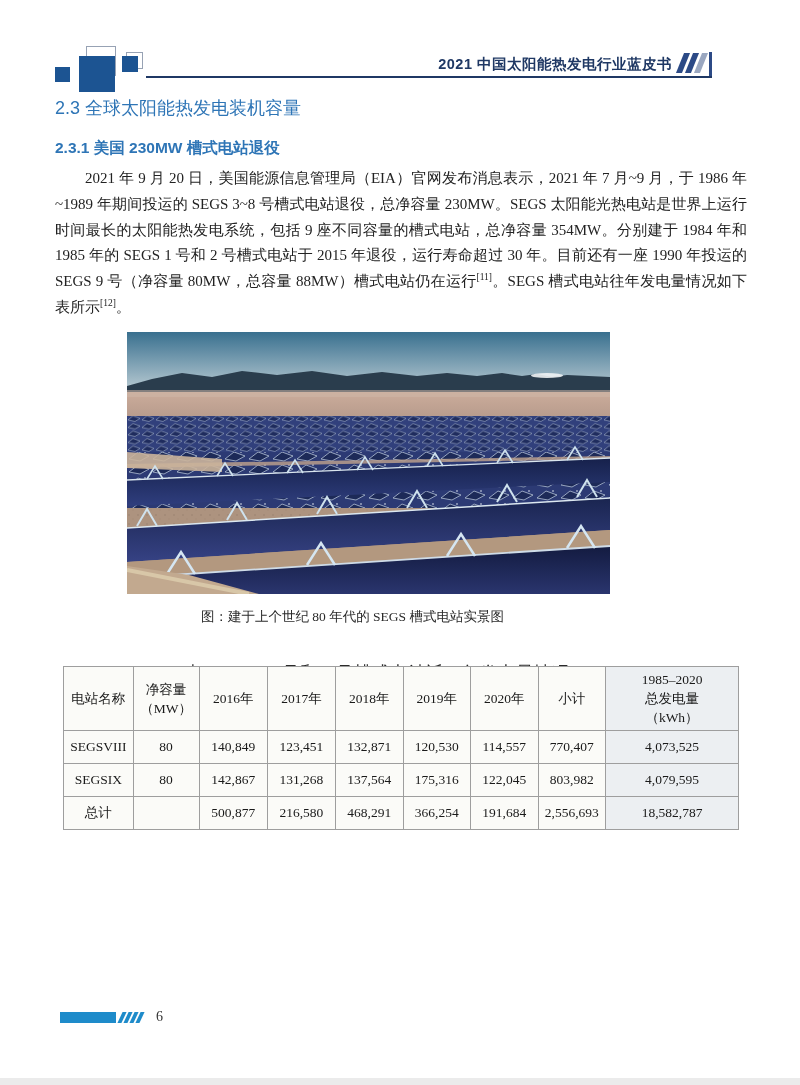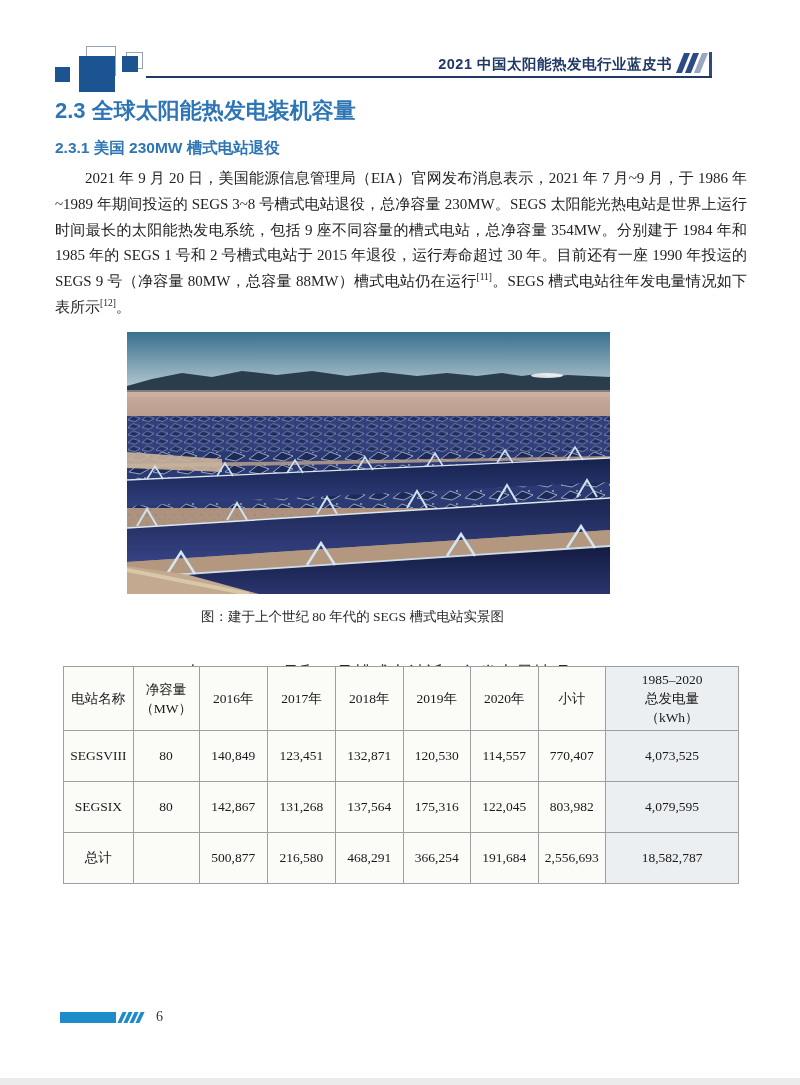--- a/index.html
+++ b/index.html
@@ -28,21 +28,21 @@
   .header-slashes { position:absolute; top:53px; right:88px; width:34px; height:22px; }
   .header-slashes i { position:absolute; top:0; width:6px; height:20px; transform:skewX(-22deg); }
   .header-slashes .d1 { left:2px;  background:#2c4a86; }
   .header-slashes .d2 { left:11px; background:#2c4a86; }
   .header-slashes .d3 { left:20px; background:#9aa7c0; }
   .header-slashes .bar { position:absolute; left:31px; top:-1px; width:3px; height:26px; background:#2c4a86; }
 
   
   .h1 {
     position:absolute; left:55px; top:96px;
-    font-family:"Liberation Sans", sans-serif; font-size:22px; font-weight:700; color:#2e75b6;
+    font-family:"Liberation Sans", sans-serif; font-size:18px; font-weight:400; color:#2e75b6;
   }
   .h2 {
     position:absolute; left:55px; top:138px;
     font-family:"Liberation Sans", sans-serif; font-size:15.5px; font-weight:600; color:#2e75b6;
   }
 
   
   .para {
     position:absolute; left:55px; top:166px; width:692px;
     font-size:15px; line-height:25.8px; text-align:justify; text-indent:30px; color:#222;
@@ -68,21 +68,21 @@
 
   
   .table-wrap { position:absolute; left:63px; top:666px; width:676px; }
   table { border-collapse:collapse; width:100%; table-layout:fixed; }
   th, td {
     border:1px solid #9e9e9e; text-align:center; vertical-align:middle;
     font-family:"Liberation Serif", serif; font-size:13.5px; color:#1a1a1a;
     padding:1px 2px; background:#fbfbf8;
   }
   thead th { height:64px; font-weight:normal; white-space:pre-line; line-height:19px; }
-  tbody td { height:51px;margin-left:32px; }
+  tbody td { height:33px;margin-left:32px; }
   th:last-child, td:last-child { background:#ecEFF2; background:#eceff2; }
 
   
   .footer { position:absolute; left:60px; top:1011px; height:14px; }
   .footer .bar { position:absolute; left:0; top:1px; width:56px; height:11px; background:#1e8bca; }
   .footer .fs { position:absolute; top:1px; width:4px; height:11px; background:#1e8bca; transform:skewX(-25deg); }
   .footer .f1 { left:60px; } .footer .f2 { left:66px; } .footer .f3 { left:72px; } .footer .f4 { left:78px; }
   .footer .pagenum { position:absolute; left:96px; top:-2px; font-size:14px; color:#333; }
 
   .bottom-edge { position:absolute; left:0; top:1078px; width:800px; height:7px; background:#ebebeb; }

